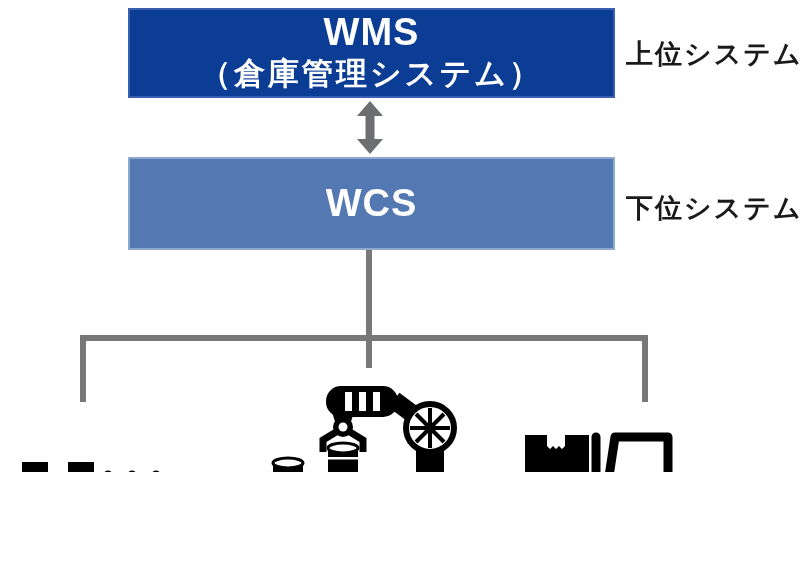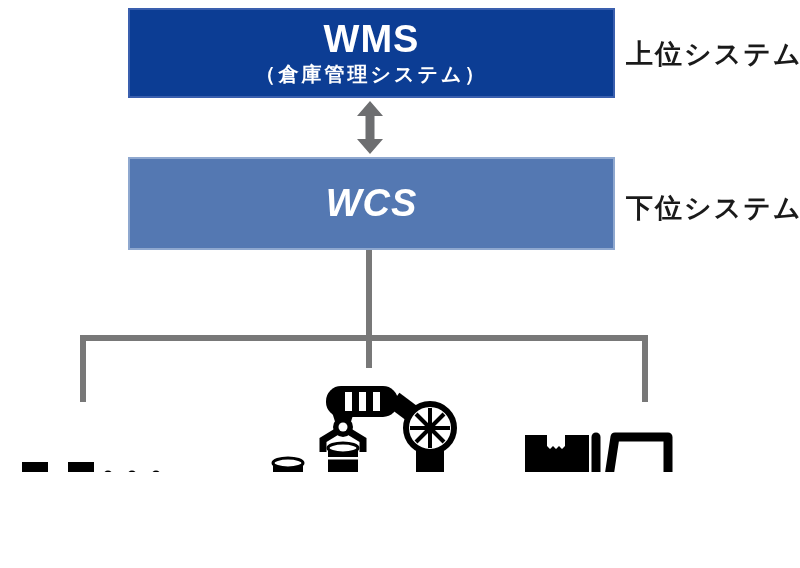--- a/index.html
+++ b/index.html
@@ -27,30 +27,29 @@
     top: 8px;
     height: 90px;
     background: #0c3d94;
     border: 2px solid #3a5fae;
   }
   .sys-box.wcs {
     top: 157px;
     height: 93px;
     background: #5478b2;
     border: 2px solid #8fa8cf;
-    font-style: italic;
   }
   .sys-title {
     font-size: 38px;
     font-weight: bold;
     line-height: 1.05;
     letter-spacing: 1px;
   }
   .sys-subtitle {
-    font-size: 20px;
+    font-size: 31px;
     font-weight: bold;
     letter-spacing: 3px;
     line-height: 1.2;
     margin-top: 2px;
     white-space: nowrap;
   }
   .side-label {
     position: absolute;
     left: 626px;
     font-size: 27px;

